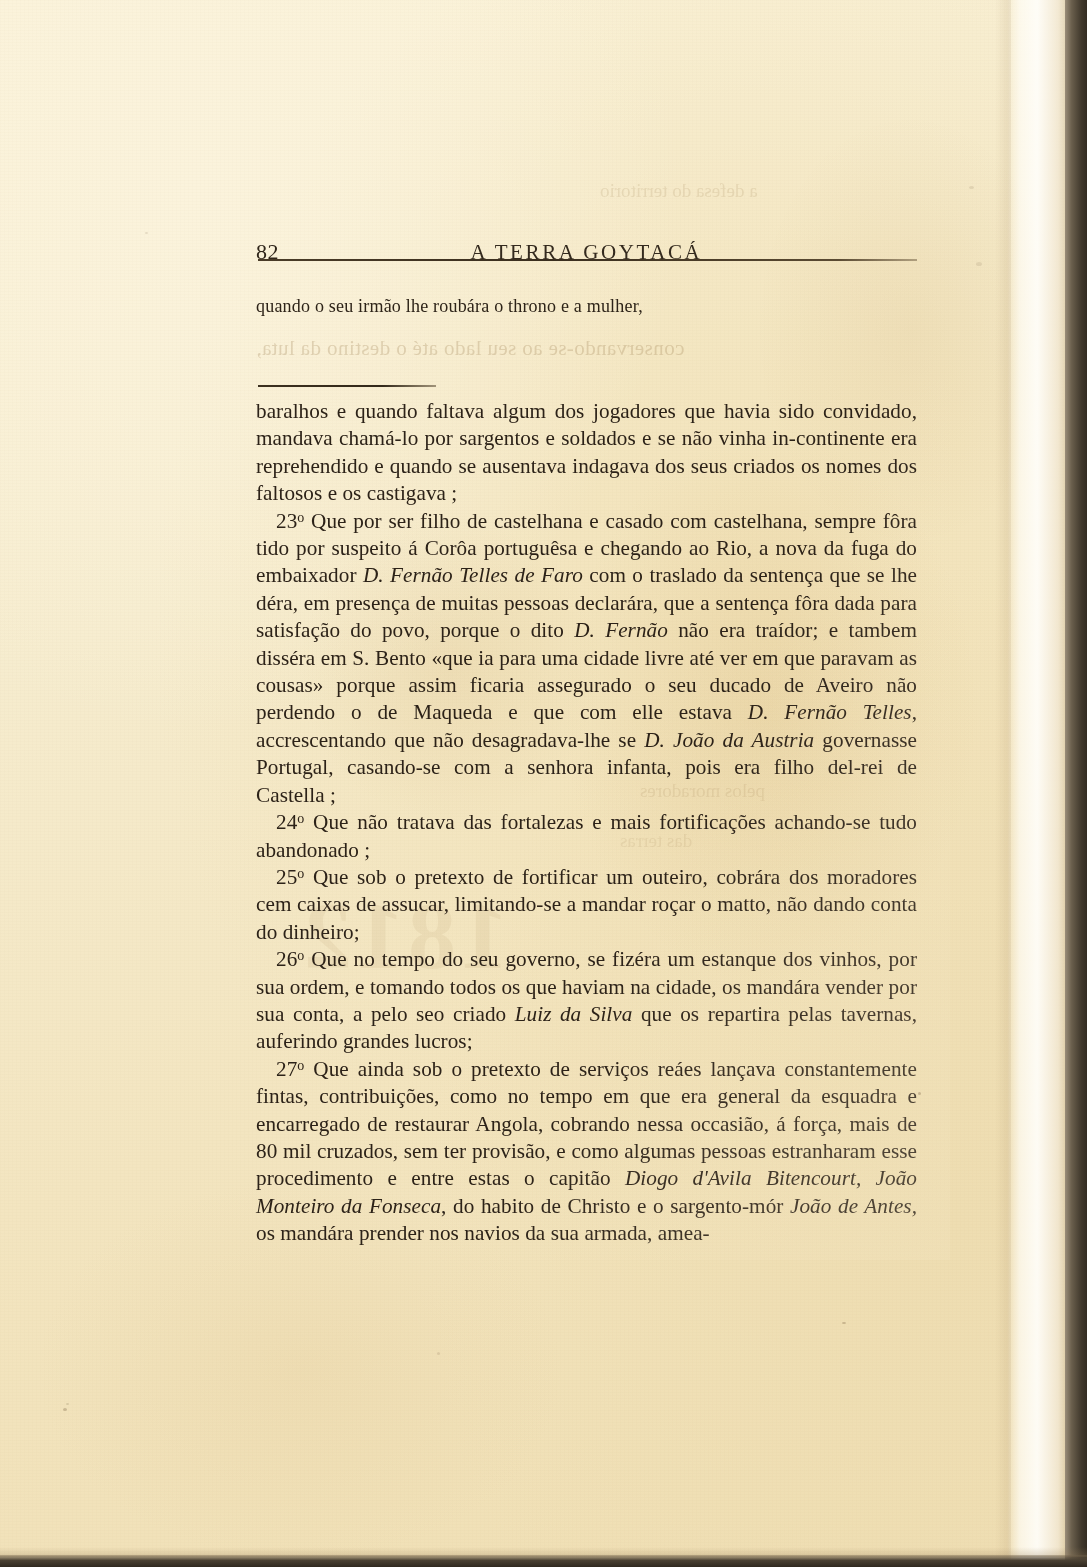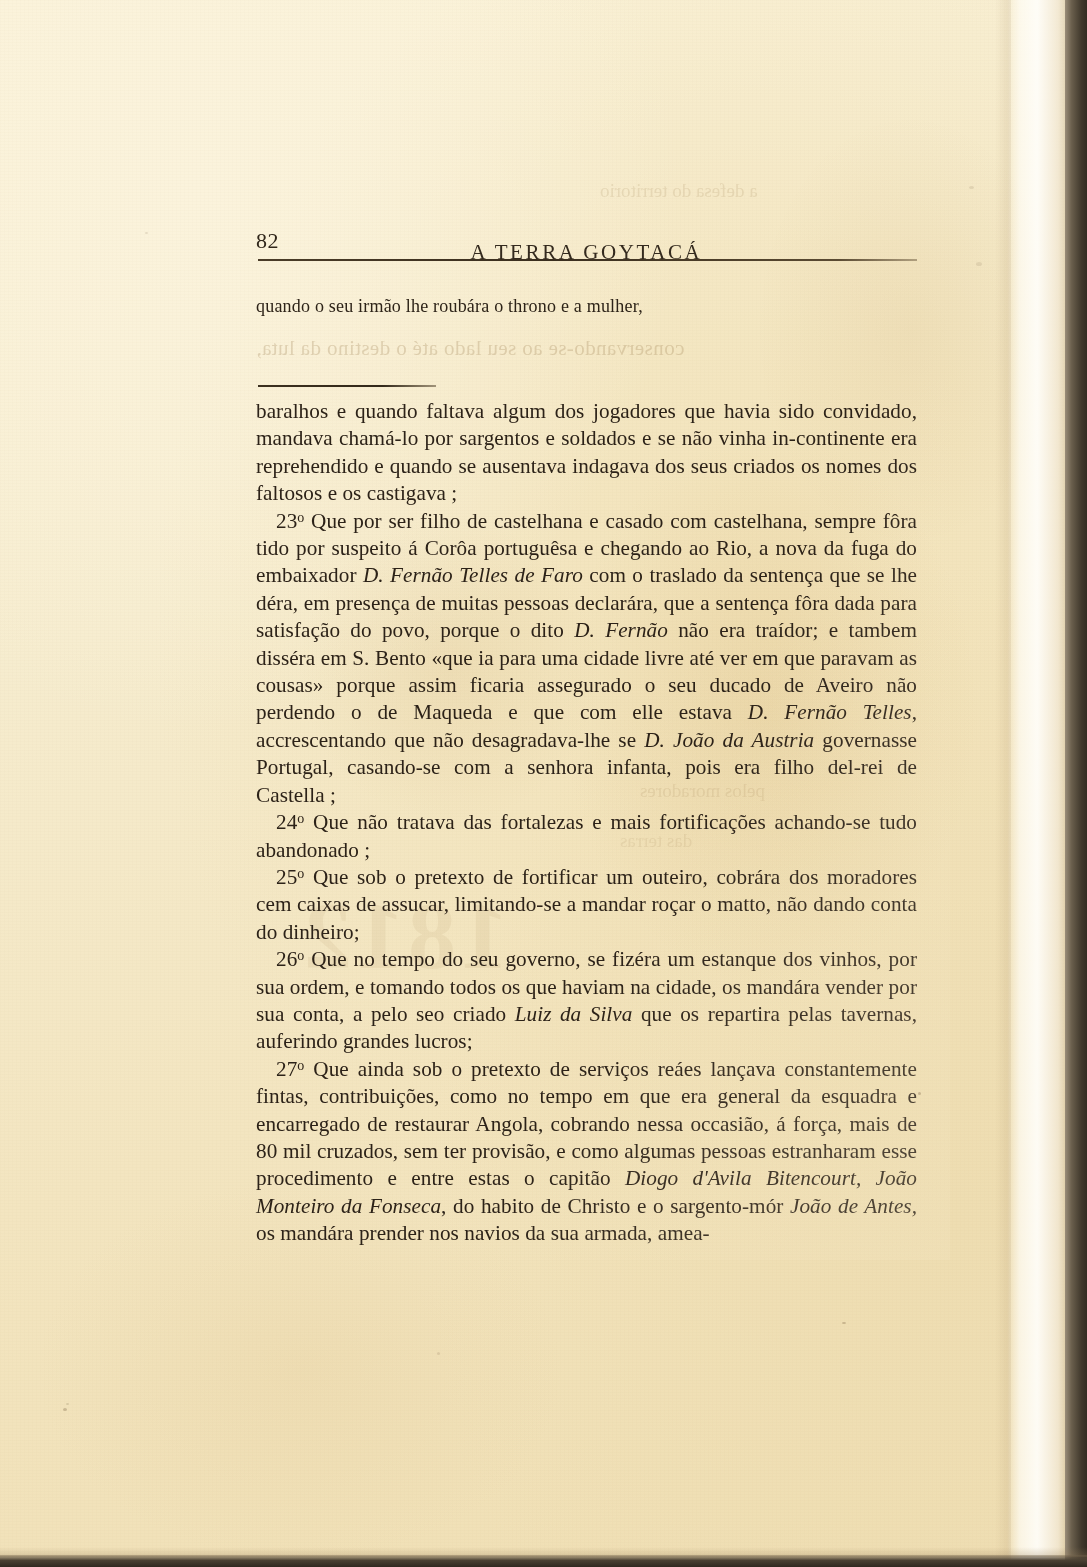--- a/index.html
+++ b/index.html
@@ -91,21 +91,21 @@
     left: 300px; top: 880px; font-size: 96px; font-weight: bold;
     color: rgba(168,138,92,.10); letter-spacing: 4px;
   }
 
   
   .content { position: absolute; left: 0; top: 0; width: 100%; height: 100%; }
 
   .running-head {
     position: absolute;
     left: 256px; top: 216px; width: 661px;
-    display: flex; align-items: center;
+    display: flex; align-items: flex-end;
   }
   .folio {
     font-size: 22px; letter-spacing: .5px; color: #30261a;
     width: 120px; flex: 0 0 120px;
   }
   .head-title {
     flex: 1; text-align: center;
     font-size: 21px; letter-spacing: 2.6px; color: #342a1e;
     margin-right: 120px;
     margin-top: 24px;

